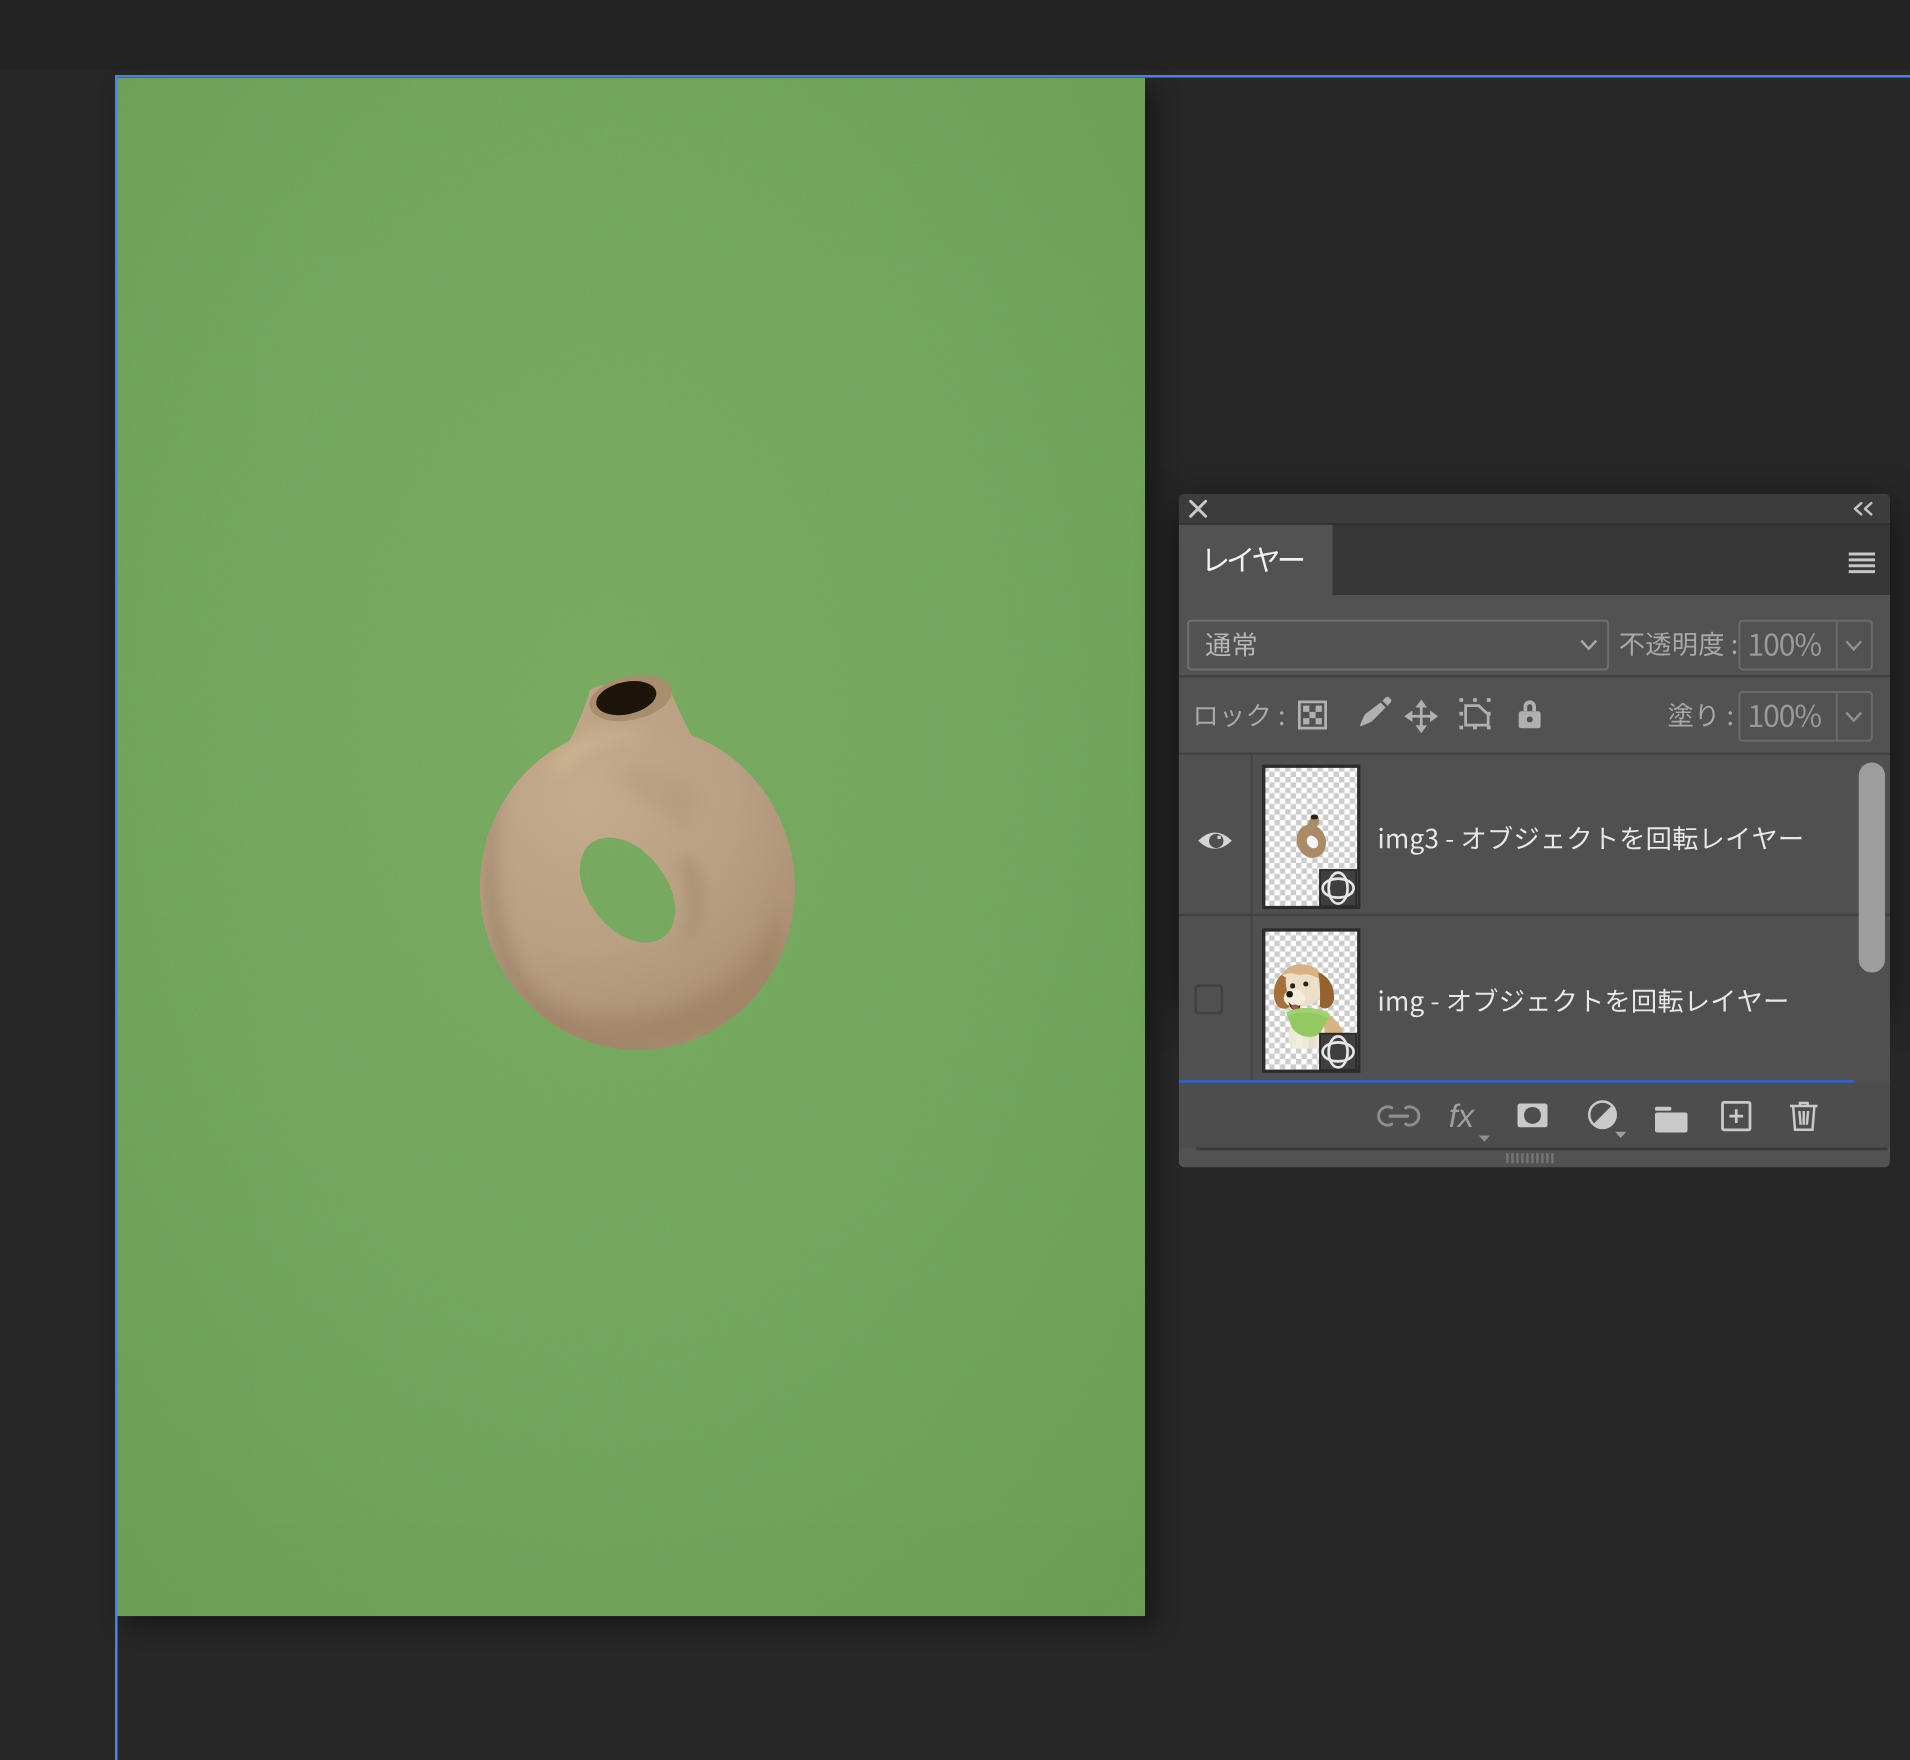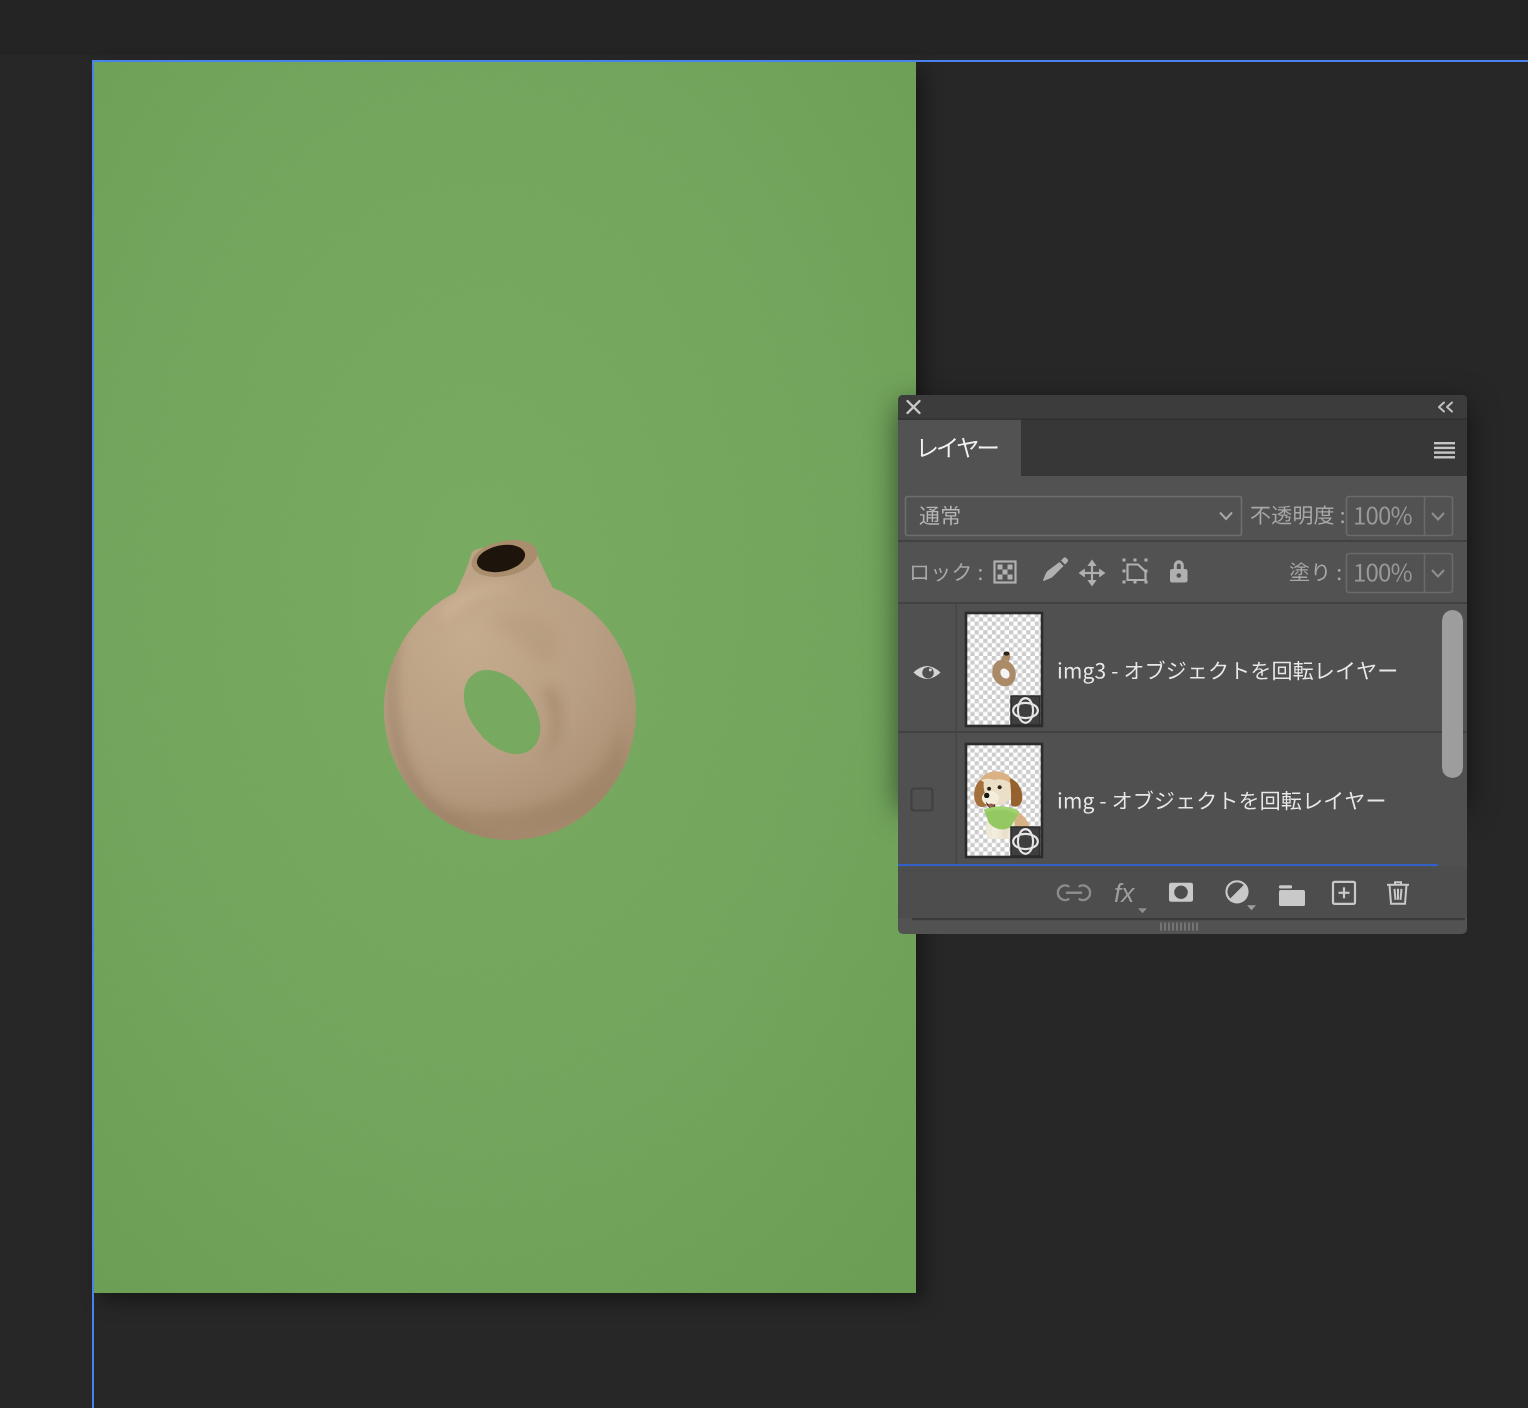--- a/index.html
+++ b/index.html
@@ -1,19 +1,19 @@
 <!DOCTYPE html>
 <html><head><meta charset="utf-8"><style>
 html,body{margin:0;padding:0;background:#272727;width:1528px;height:1408px;overflow:hidden;font-family:"Liberation Sans",sans-serif;}
 #stage{position:relative;width:1528px;height:1408px;}
 #topstrip{position:absolute;left:0;top:0;width:1528px;height:55px;background:#242424;}
 #canvas{position:absolute;left:93px;top:62px;width:823px;height:1231px;box-shadow:8px 8px 18px rgba(0,0,0,0.38);}
 #blueh{position:absolute;left:92px;top:60.2px;width:1436px;height:2.2px;background:#4a82ec;}
 #bluev{position:absolute;left:91.6px;top:60px;width:2.2px;height:1348px;background:#4a82ec;}
-#panel{position:absolute;left:898px;top:395px;width:569px;height:405px;border-radius:5px;box-shadow:0 10px 30px rgba(0,0,0,0.55);}
+#panel{position:absolute;left:943px;top:395px;width:569px;height:405px;border-radius:5px;box-shadow:0 10px 30px rgba(0,0,0,0.55);}
 </style></head>
 <body>
 <div id="stage">
 <div id="topstrip"></div>
 <div id="canvas"><svg width="823" height="1231" viewBox="0 0 823 1231">
         <defs>
           <radialGradient id="bgG" cx="47%" cy="42%" r="75%">
             <stop offset="0%" stop-color="#74aa5b"></stop>
             <stop offset="60%" stop-color="#6ea457"></stop>
             <stop offset="100%" stop-color="#679c4e"></stop>

